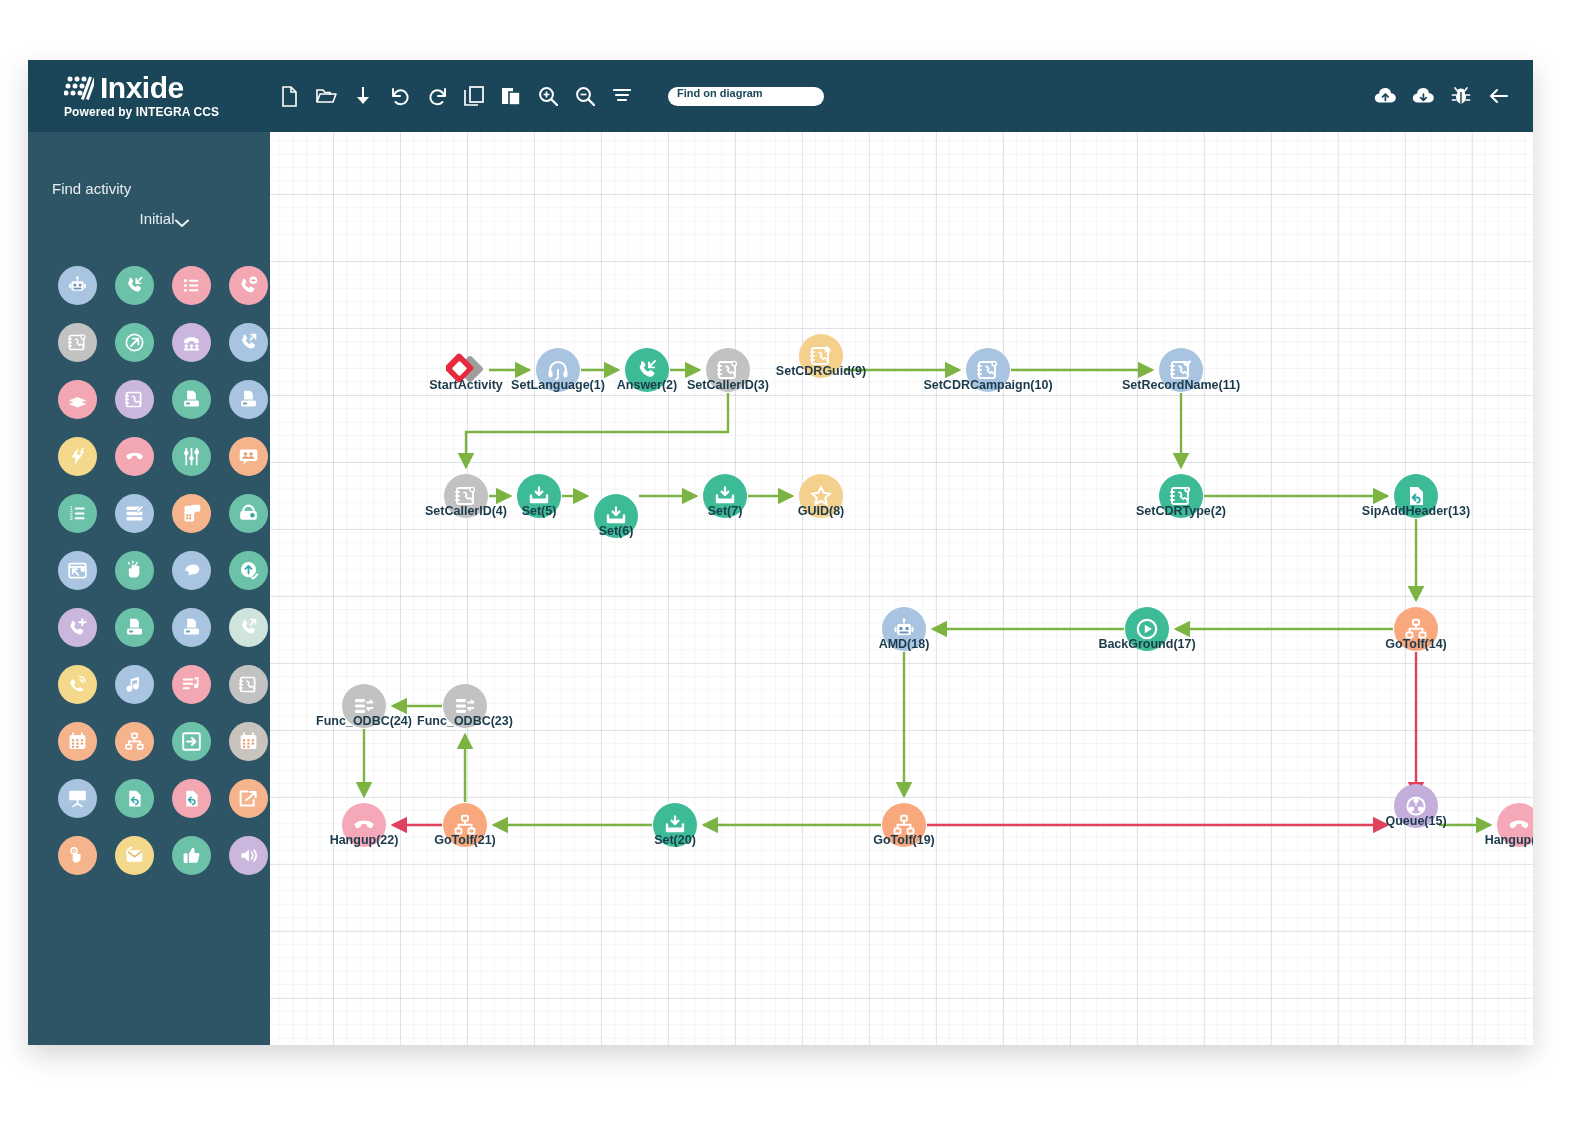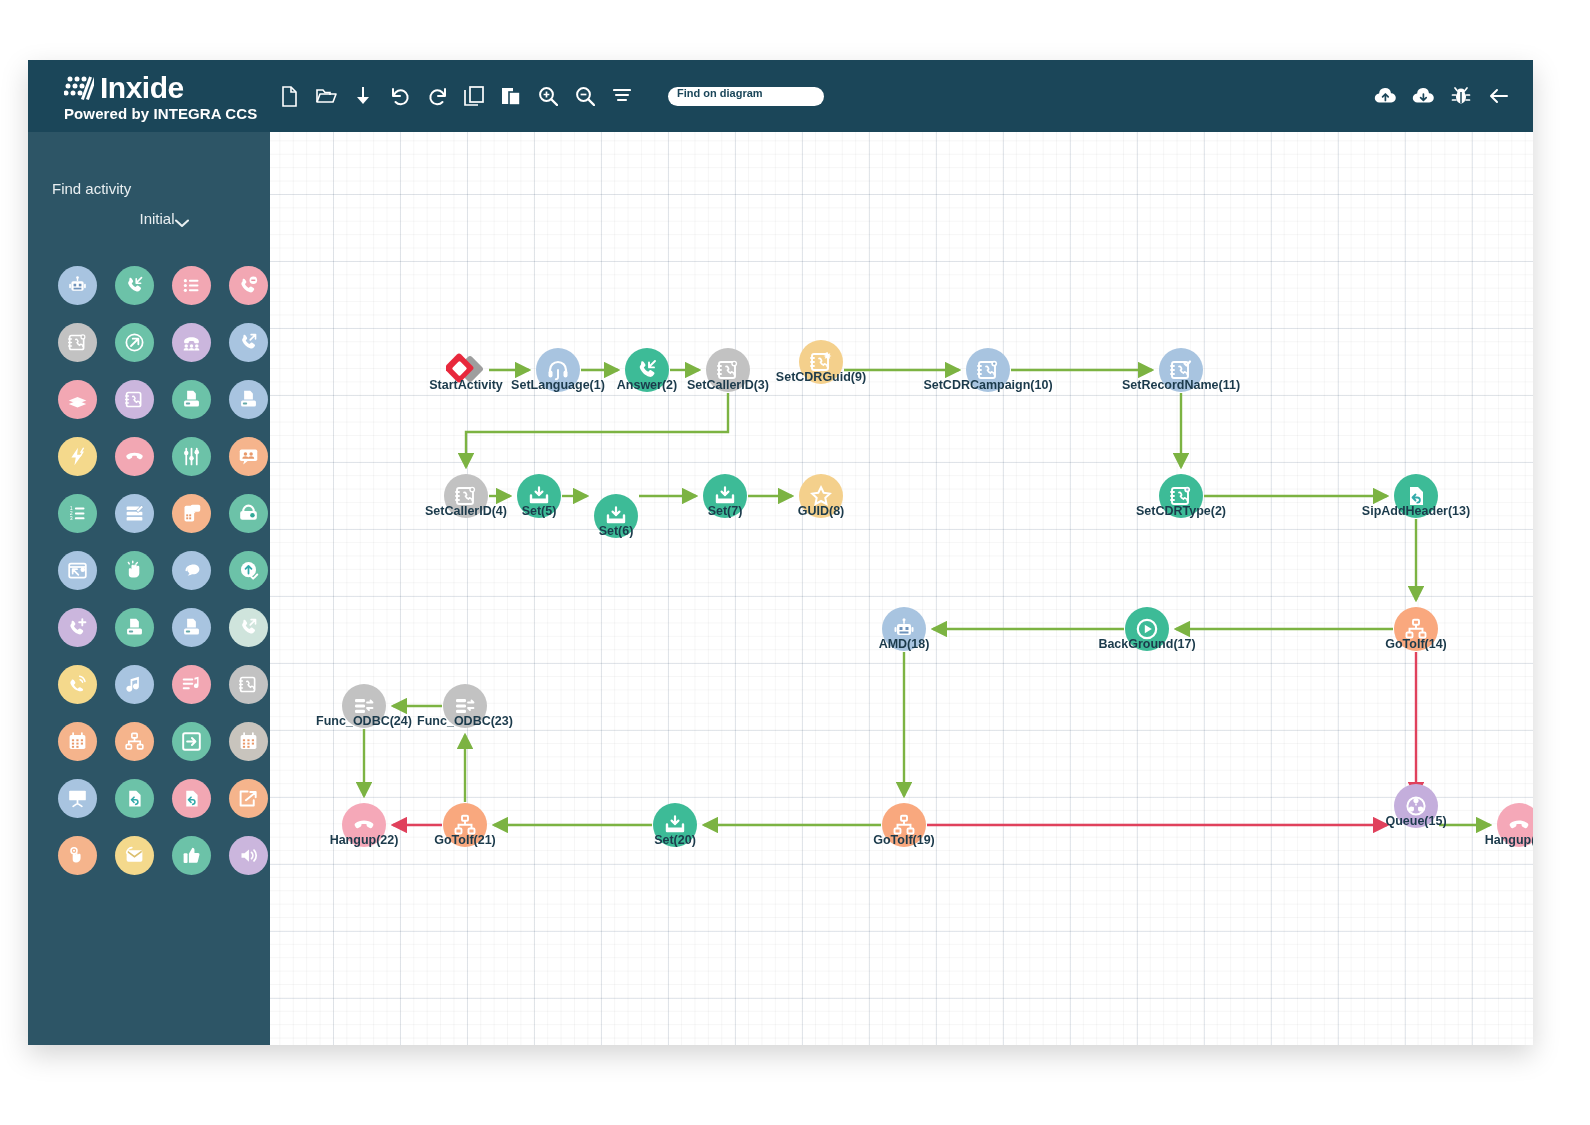--- a/index.html
+++ b/index.html
@@ -12,21 +12,21 @@
   }
 
   
   .header{
     position:absolute;left:0;top:0;width:1505px;height:72px;
     background:#1b4659;
   }
   .brand{position:absolute;left:36px;top:12px;width:210px;color:#fff;}
   .brand-row{display:flex;align-items:center;gap:6px;}
   .brand-name{font-size:30px;font-weight:bold;letter-spacing:-.5px;line-height:32px;}
-  .brand-sub{font-size:15px;font-weight:bold;letter-spacing:.1px;margin-top:1px;}
+  .brand-sub{font-size:12px;font-weight:bold;letter-spacing:.1px;margin-top:1px;}
   .logo-mark{width:30px;height:26px;flex:0 0 auto;}
 
   .toolbar{position:absolute;left:248px;top:0;height:72px;display:flex;align-items:center;gap:0px;}
   .tb-btn{
     width:26px;height:30px;display:flex;align-items:center;justify-content:center;
     margin-right:11px;cursor:pointer;
   }
   .tb-btn svg{display:block;}
   .find-box{
     margin-left:22px;width:156px;height:19px;background:#ffffff;border-radius:10px;
@@ -761,21 +761,21 @@
             <svg width="24" height="24" viewBox="0 0 24 24">
               <rect x="3" y="4" width="16" height="16" rx="2" fill="none" stroke="#ffffff" stroke-width="1.9"></rect>
               <path d="M2 8h3M2 12h3M2 16h3" stroke="#ffffff" stroke-width="1.9" stroke-linecap="round"></path>
               <path d="M10 8.5c.5-.4 1.2-.3 1.5.3l.9 1.4c.3.5.2 1.2-.3 1.5l-.6.5c.6 1.3 1.6 2.3 2.9 2.9l.5-.6c.4-.5 1-.6 1.5-.3l1.4.9c.5.3.6 1 .3 1.5" fill="none" stroke="#ffffff" stroke-width="1.7" stroke-linecap="round"></path>
               <circle cx="18.2" cy="5.6" r="2.9" fill="#ffffff"></circle>
               <circle cx="18.2" cy="5.6" r="1.5" fill="#bbb"></circle>
             </svg>
           </div>
           <div class="node-label">SetCallerID(3)</div>
         </div>
-        <div class="node" style="left: 551px; top: 230px;">
+        <div class="node" style="left: 551px; top: 224px;">
           <div class="node-circle" style="background: rgb(244, 208, 140);">
             <svg width="24" height="24" viewBox="0 0 24 24">
               <rect x="3" y="4" width="16" height="16" rx="2" fill="none" stroke="#ffffff" stroke-width="1.9"></rect>
               <path d="M2 8h3M2 12h3M2 16h3" stroke="#ffffff" stroke-width="1.9" stroke-linecap="round"></path>
               <path d="M10 8.5c.5-.4 1.2-.3 1.5.3l.9 1.4c.3.5.2 1.2-.3 1.5l-.6.5c.6 1.3 1.6 2.3 2.9 2.9l.5-.6c.4-.5 1-.6 1.5-.3l1.4.9c.5.3.6 1 .3 1.5" fill="none" stroke="#ffffff" stroke-width="1.7" stroke-linecap="round"></path>
               <path d="M18.5 2l.8 2 2-.8-.8 2 2 .8-2 .8.8 2-2-.8-.8 2-.8-2-2 .8.8-2-2-.8 2-.8-.8-2z" fill="#ffffff"></path>
             </svg>
           </div>
           <div class="node-label">SetCDRGuid(9)</div>
         </div>

